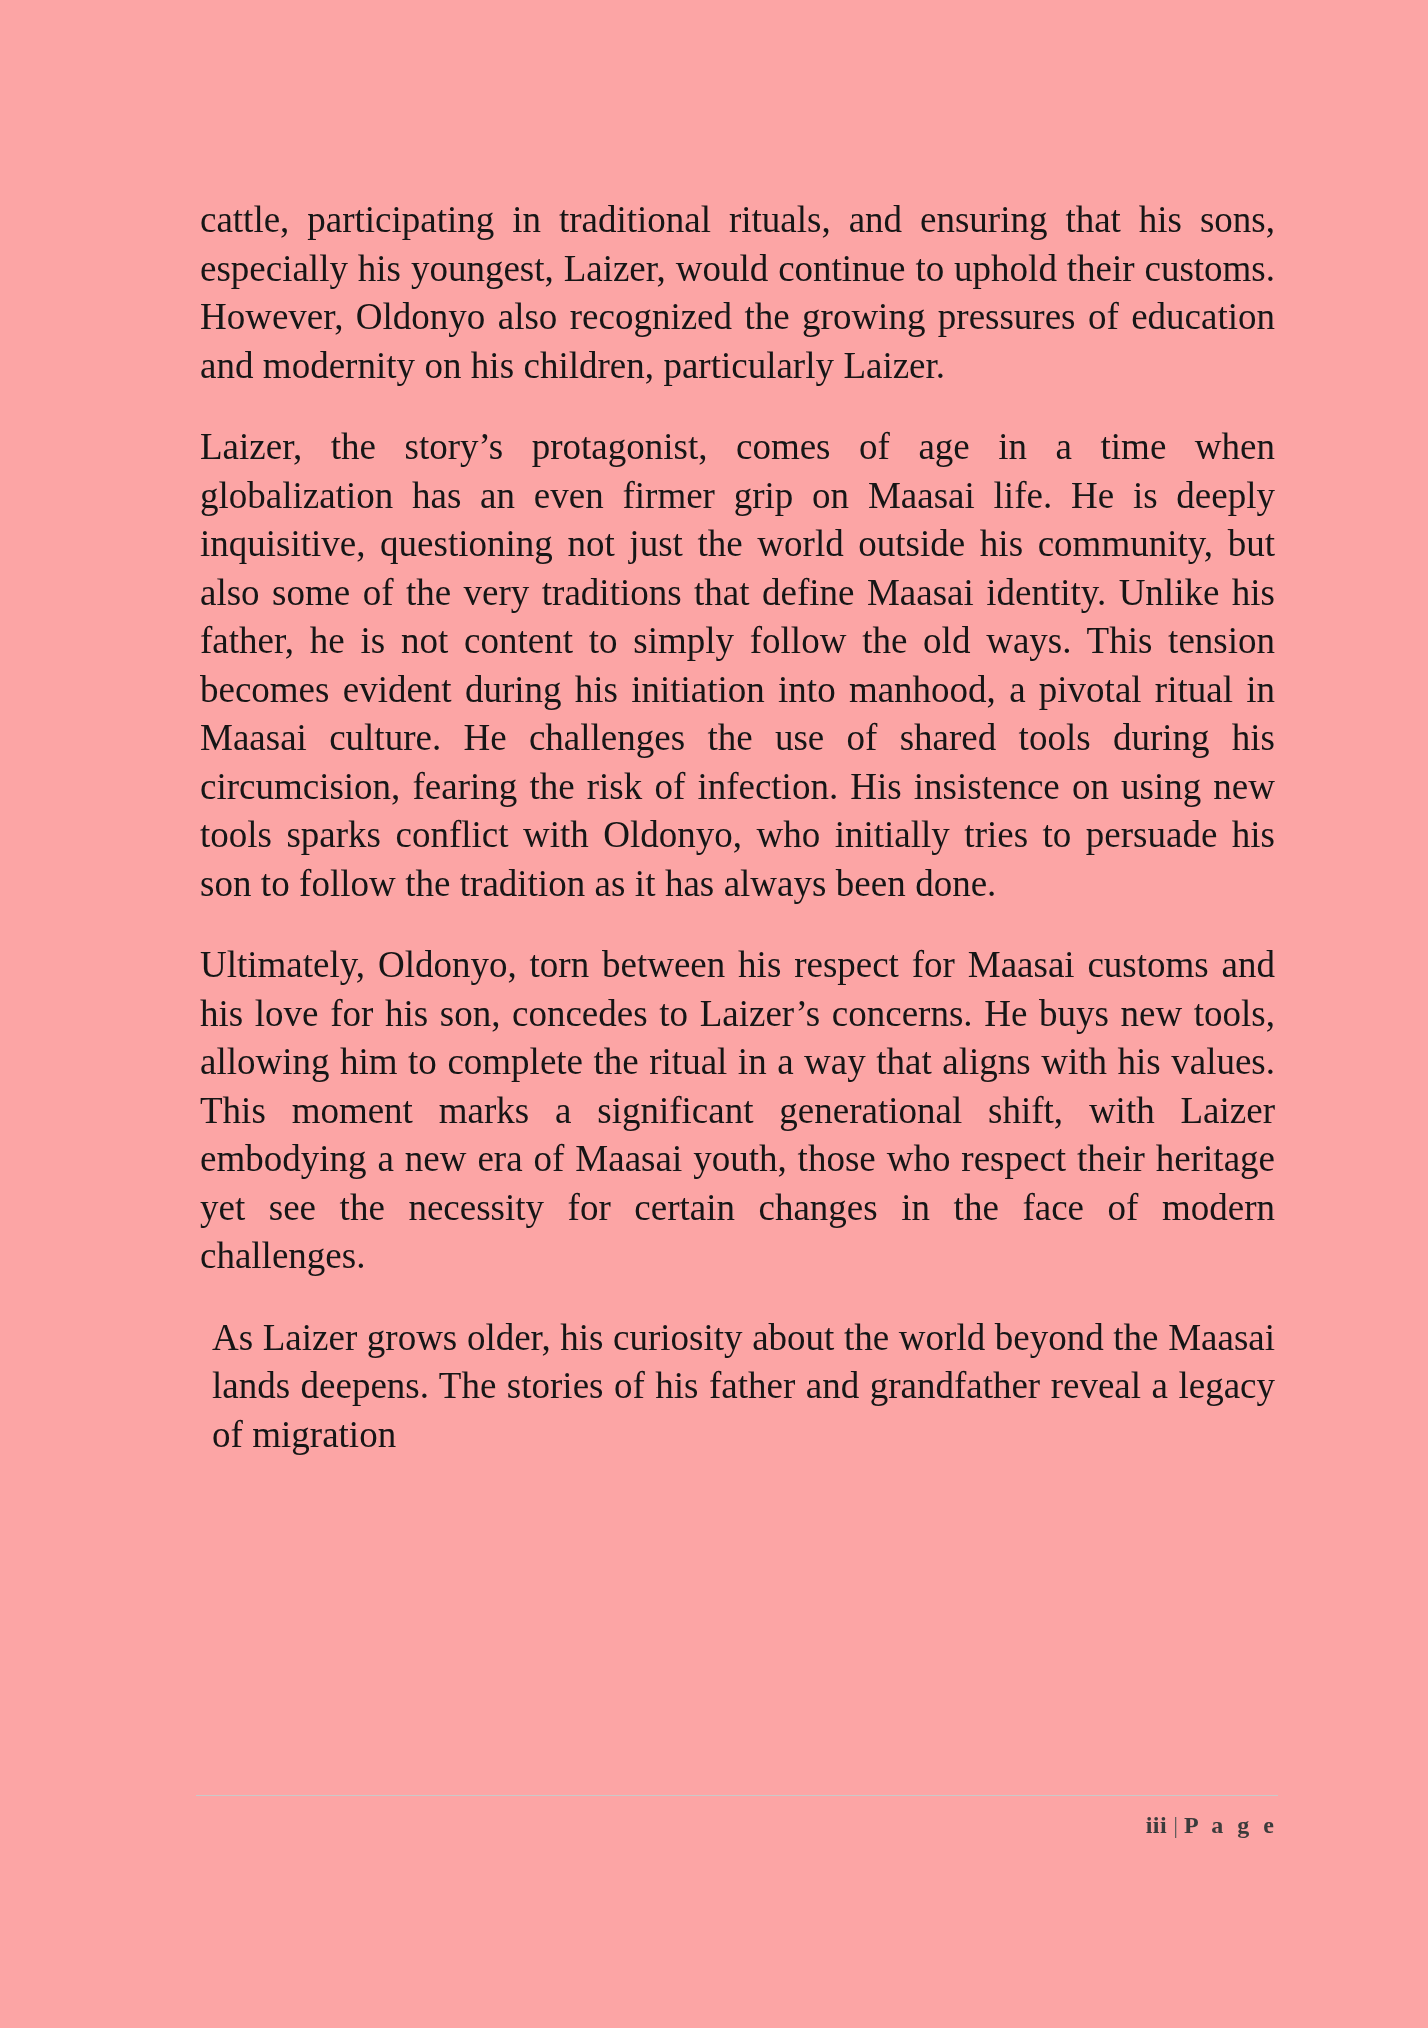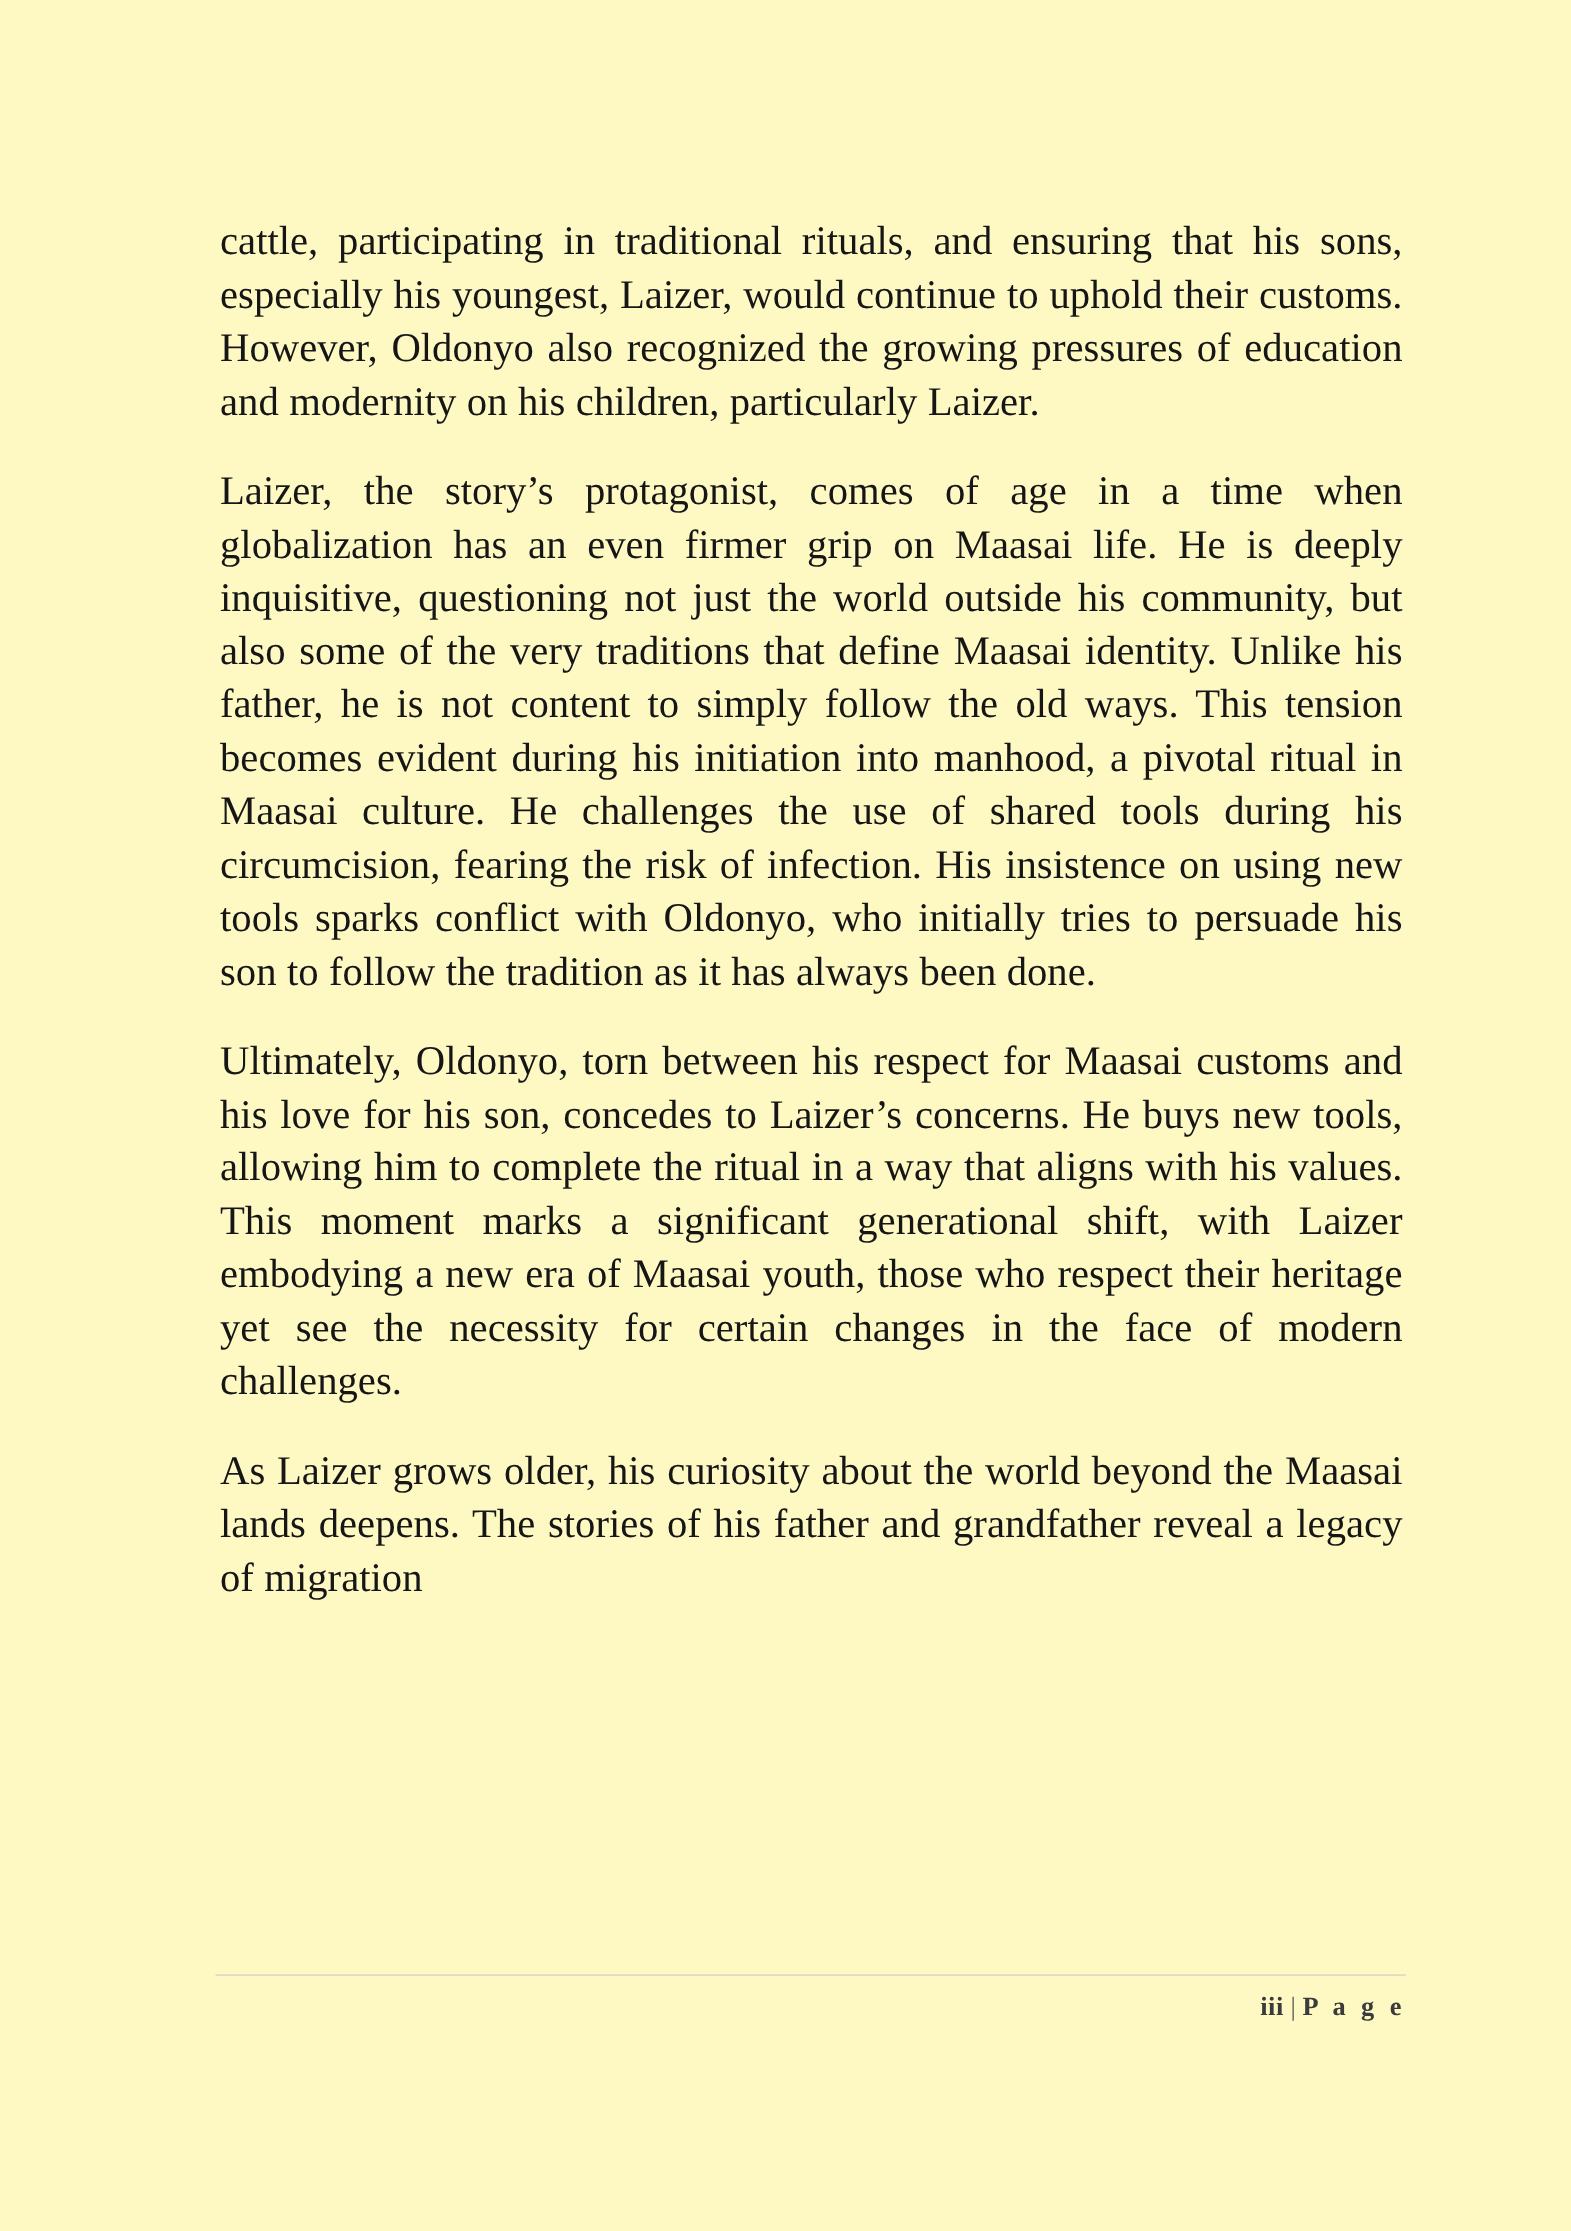--- a/index.html
+++ b/index.html
@@ -4,21 +4,21 @@
 <style>
   html, body {
     margin: 0;
     padding: 0;
     background: #ffffff;
   }
   .page {
     position: relative;
     width: 1428px;
     height: 2028px;
-    background: #fef9c3;
+    background: #fca5a5;
     box-sizing: border-box;
     font-family: "Liberation Serif", serif;
     color: #1a1a1a;
     overflow: hidden;
   }
   .content {
     position: absolute;
     left: 200px;
     top: 196px;
     width: 1075px;
@@ -29,20 +29,21 @@
     line-height: 48.5px;
     text-align: justify;
     text-justify: inter-word;
     margin: 0 0 33px 0;
     color: #161616;
     hyphens: none;
     word-spacing: 0.2px;
   }
   .para:last-child {
     margin-bottom: 0;
+    margin-left: 12px;
   }
   .footer-rule {
     position: absolute;
     left: 196px;
     top: 1795px;
     width: 1082px;
     height: 1px;
     background: #c9c9c9;
   }
   .footer {

